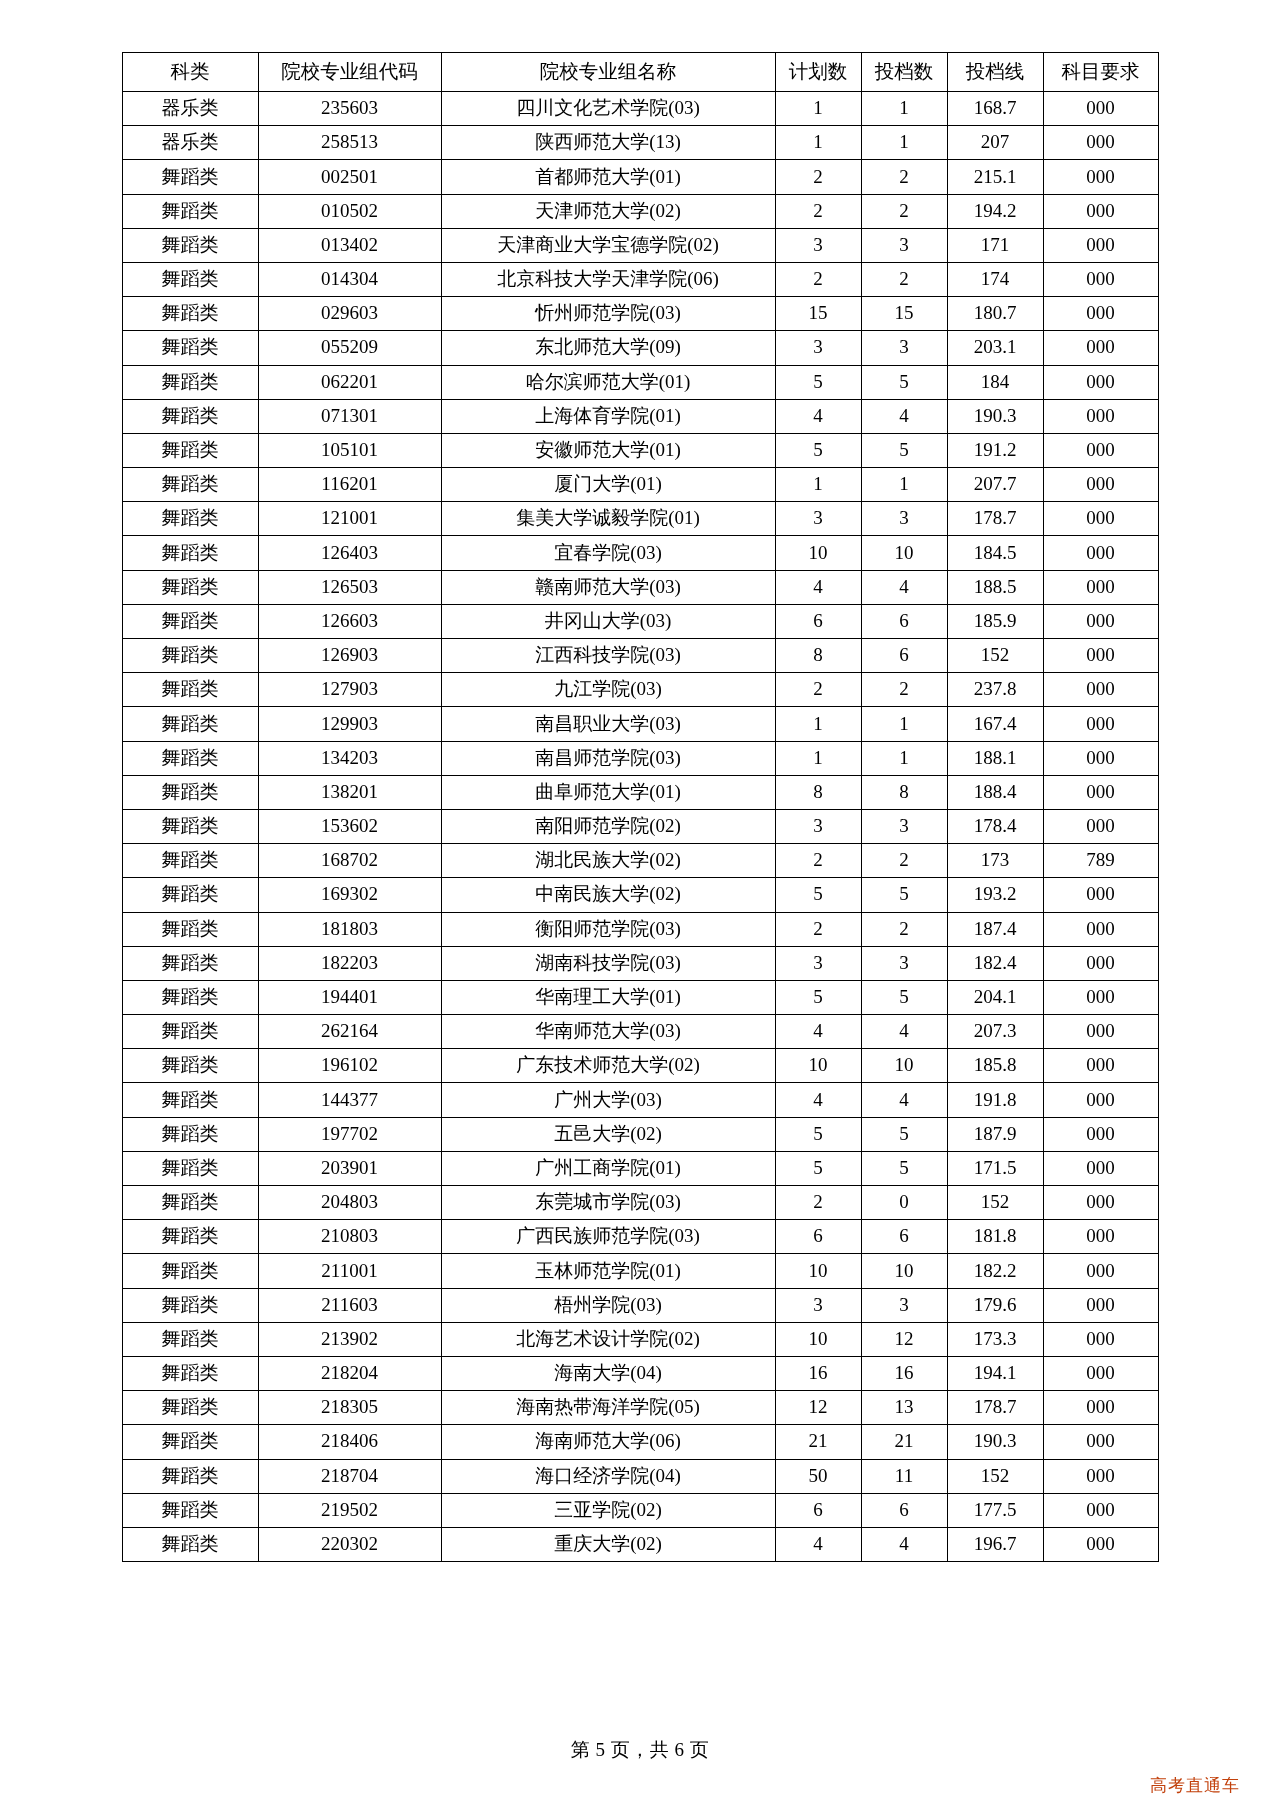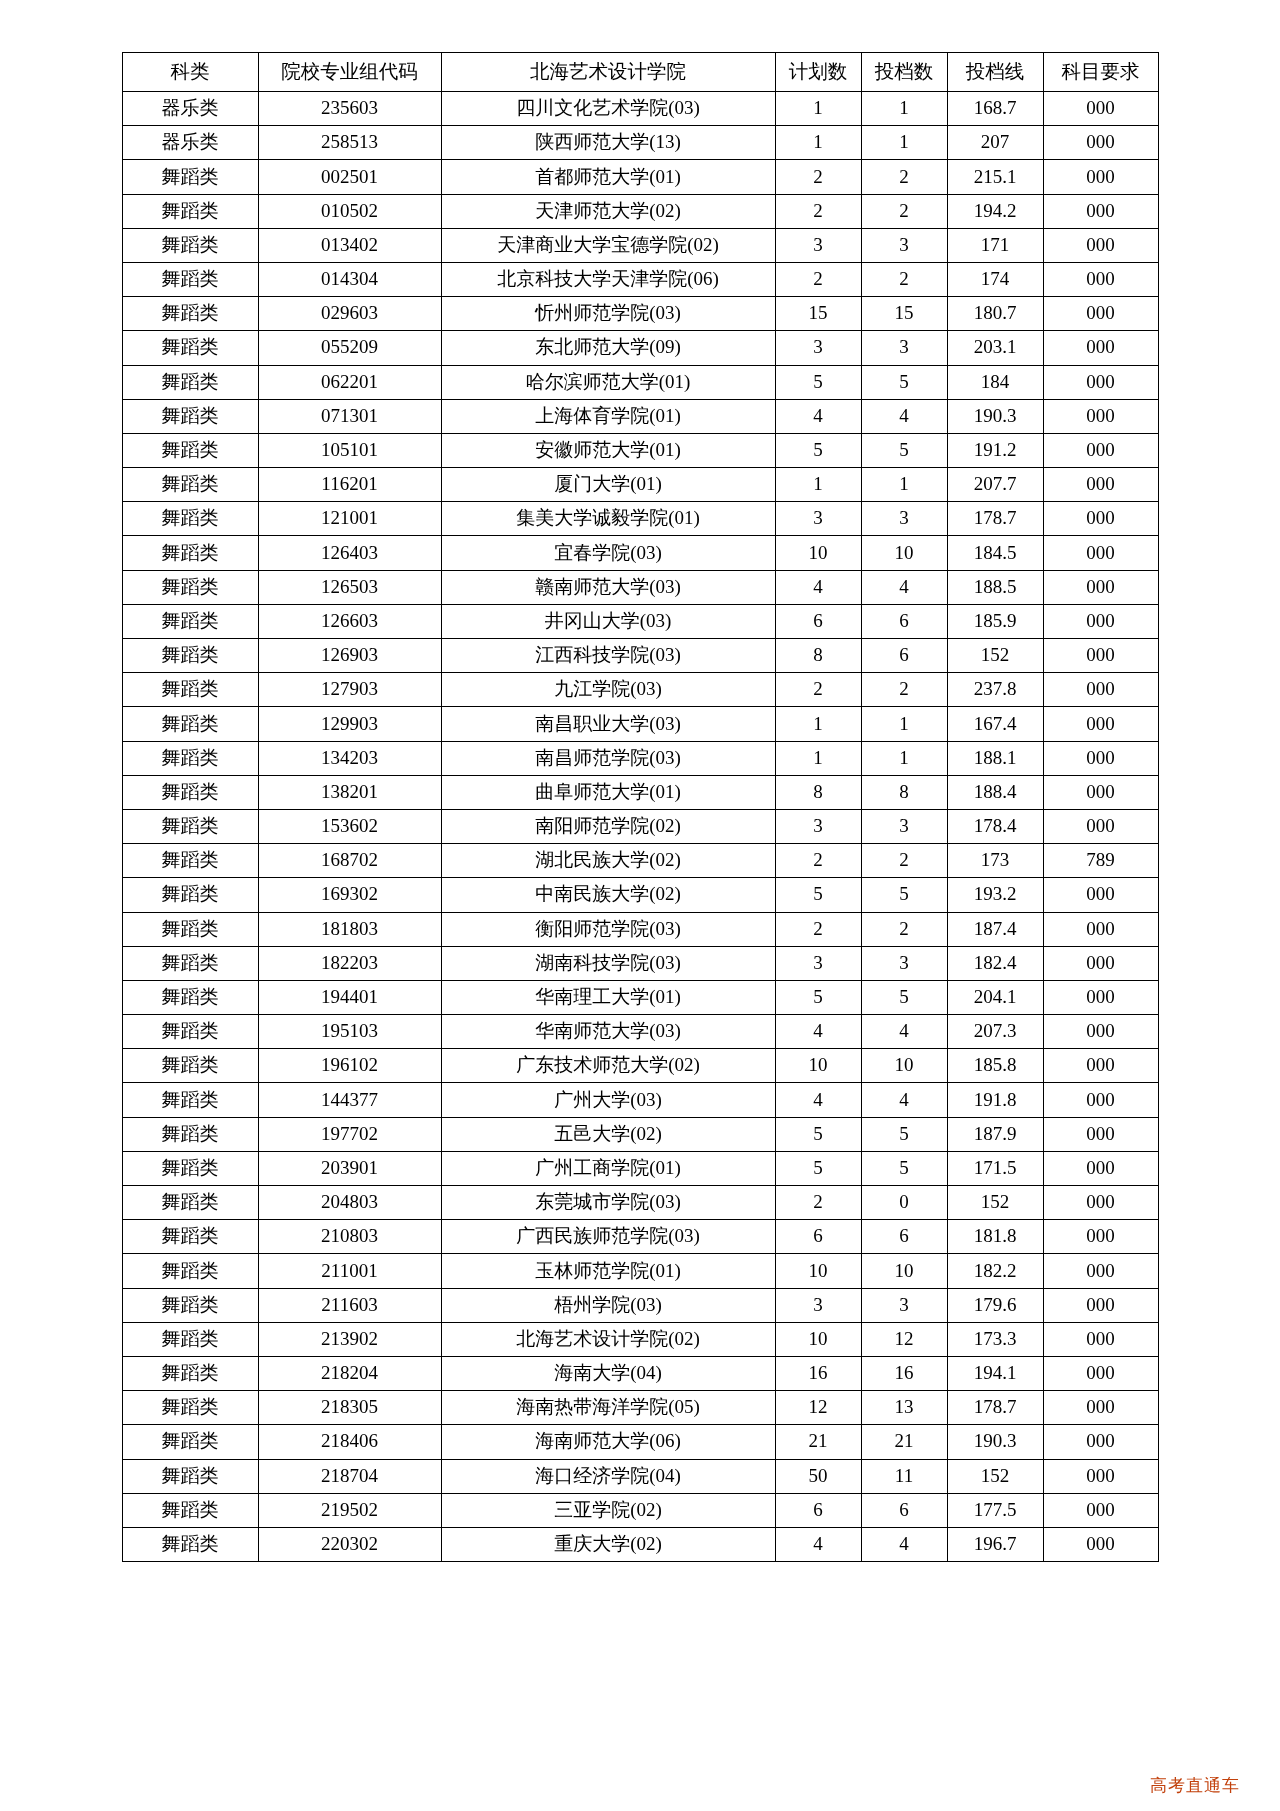--- a/index.html
+++ b/index.html
@@ -87,21 +87,21 @@
       <col class="c-name">
       <col class="c-plan">
       <col class="c-count">
       <col class="c-line">
       <col class="c-subject">
     </colgroup>
     <thead>
       <tr>
         <th>科类</th>
         <th>院校专业组代码</th>
-        <th>北海艺术设计学院</th>
+        <th>院校专业组名称</th>
         <th>计划数</th>
         <th>投档数</th>
         <th>投档线</th>
         <th>科目要求</th>
       </tr>
     </thead>
     <tbody id="table-body">
         <tr>
           <td>器乐类</td>
           <td>235603</td>
@@ -340,21 +340,21 @@
           <td>舞蹈类</td>
           <td>194401</td>
           <td>华南理工大学(01)</td>
           <td>5</td>
           <td>5</td>
           <td>204.1</td>
           <td>000</td>
         </tr>
         <tr>
           <td>舞蹈类</td>
-          <td>195103</td>
+          <td>262164</td>
           <td>华南师范大学(03)</td>
           <td>4</td>
           <td>4</td>
           <td>207.3</td>
           <td>000</td>
         </tr>
         <tr>
           <td>舞蹈类</td>
           <td>196102</td>
           <td>广东技术师范大学(02)</td>
@@ -485,15 +485,18 @@
           <td>220302</td>
           <td>重庆大学(02)</td>
           <td>4</td>
           <td>4</td>
           <td>196.7</td>
           <td>000</td>
         </tr>
       </tbody>
   </table>
 
+  <div class="footer">
+    <span class="pagenum">第 5 页，共 6 页</span>
+  </div>
   <div class="watermark">高考直通车</div>
 
 </div>
 
 </body></html>

